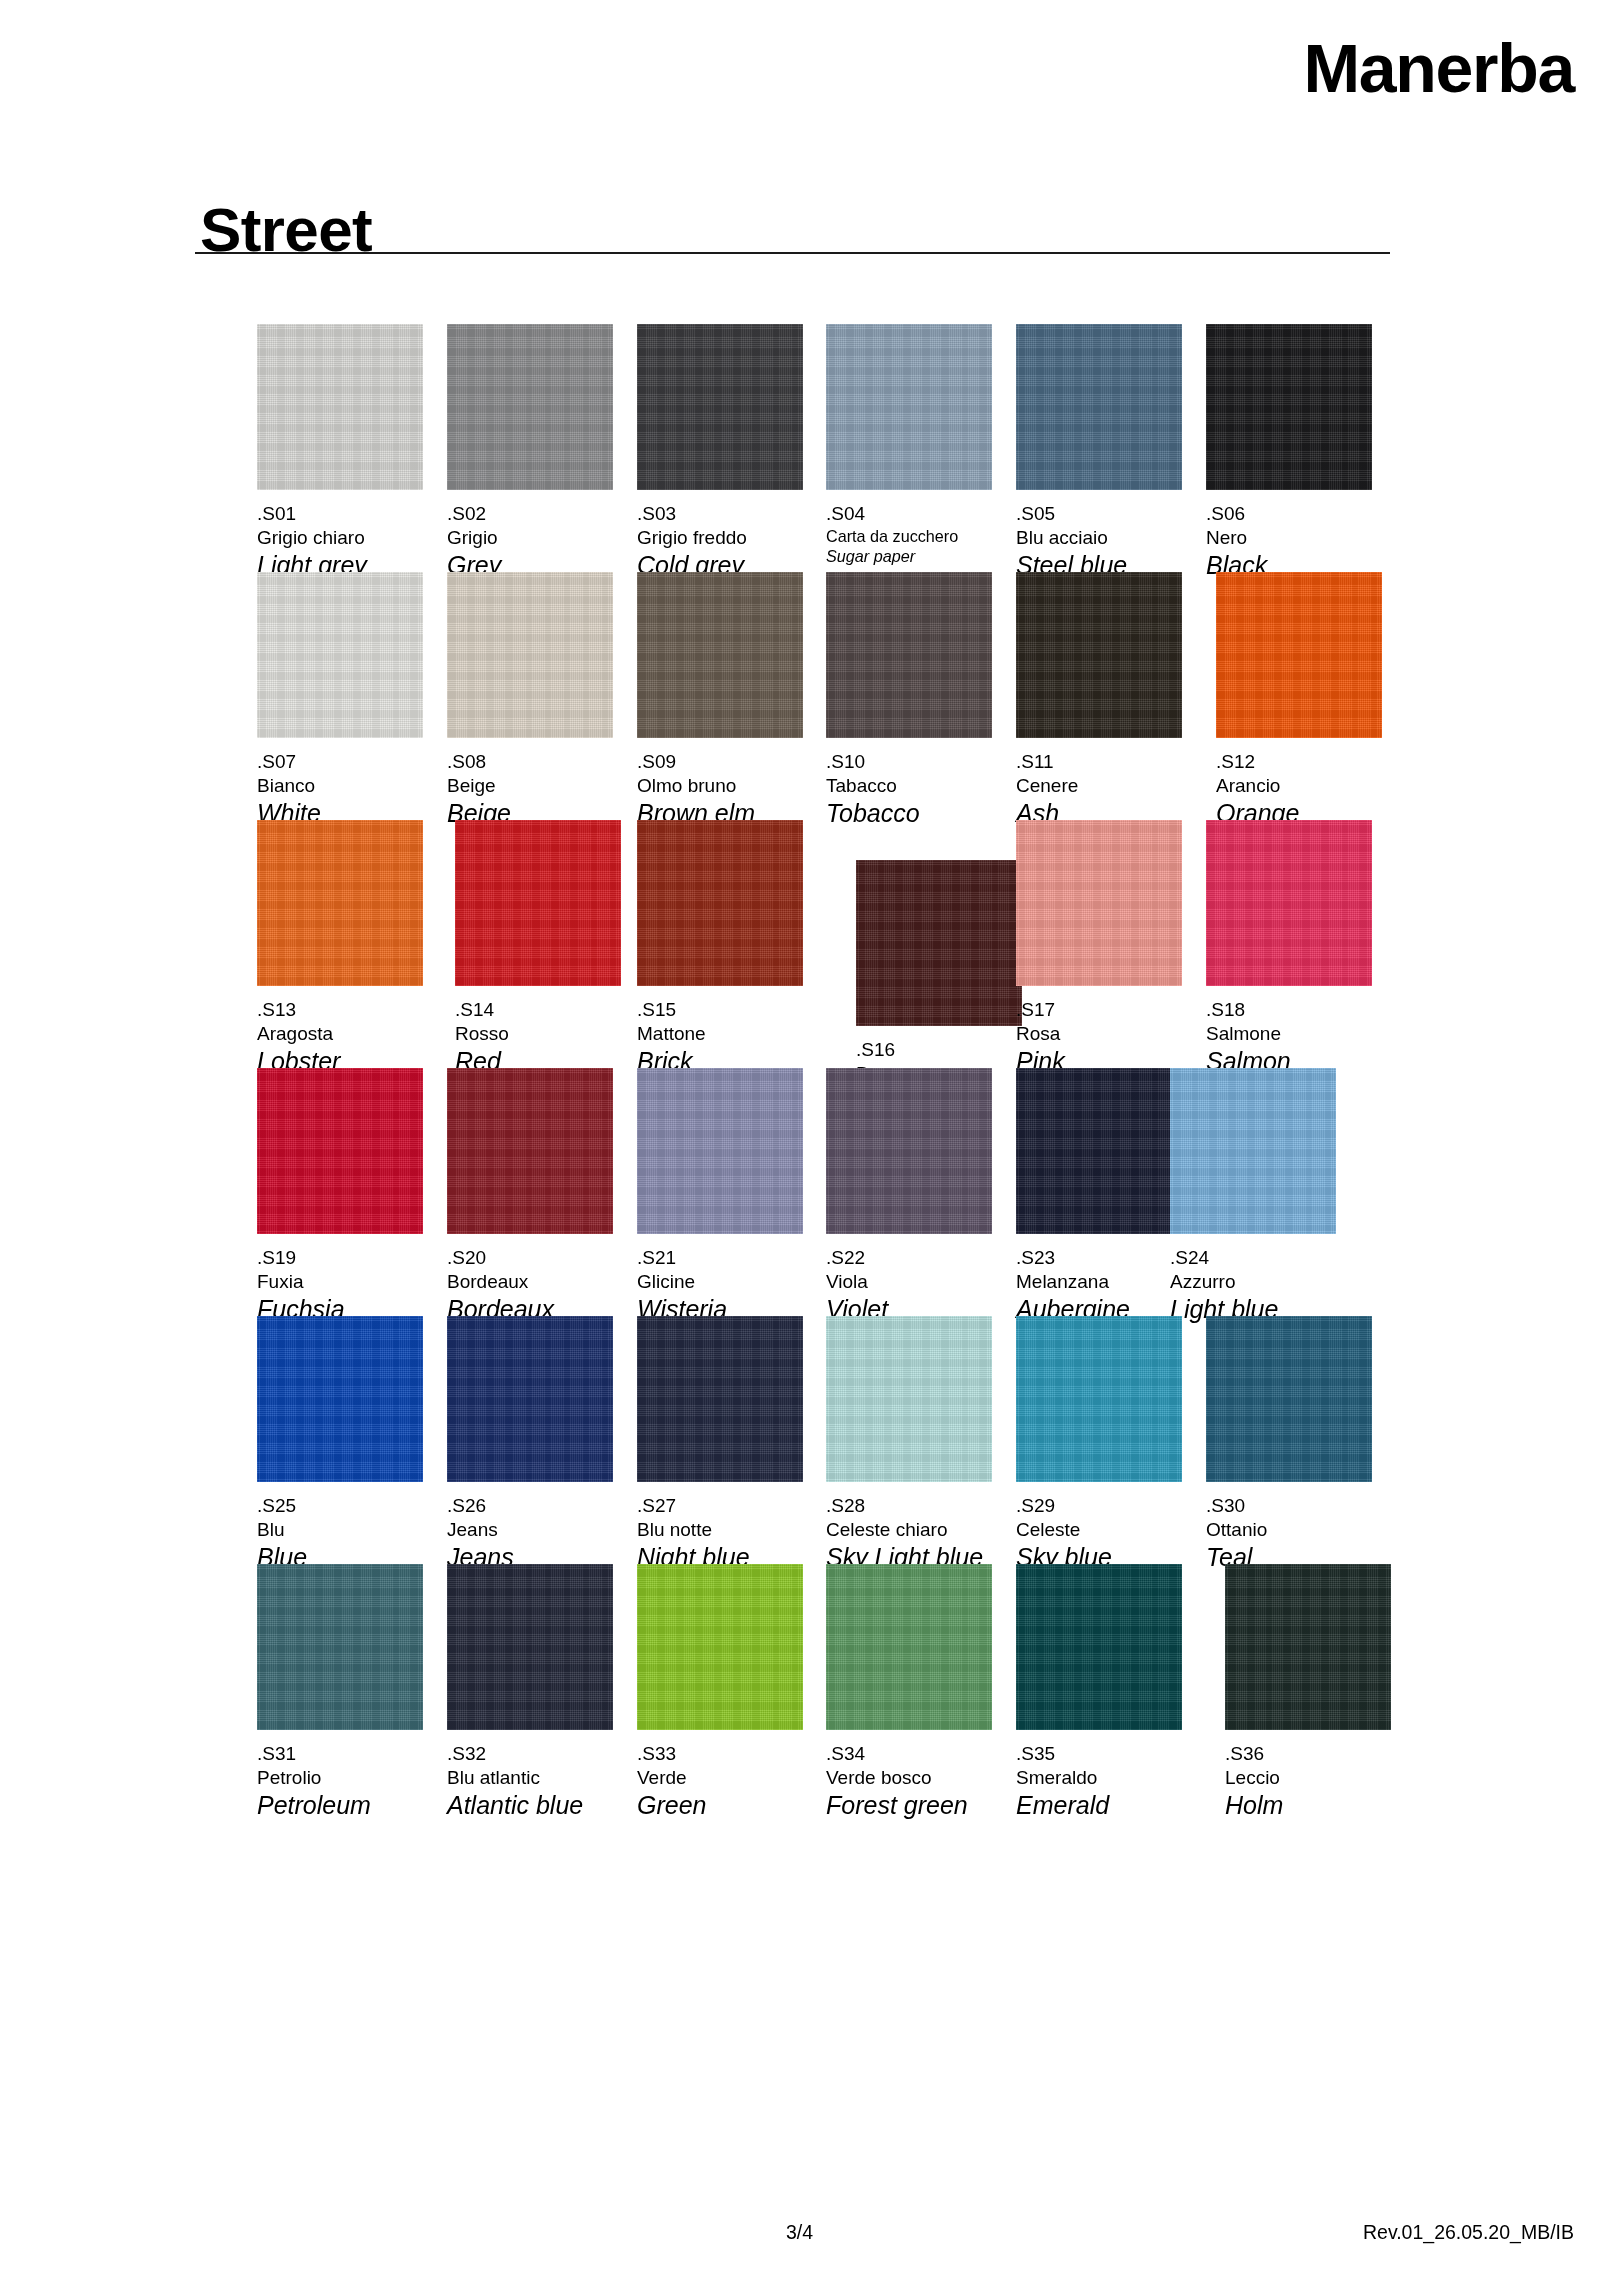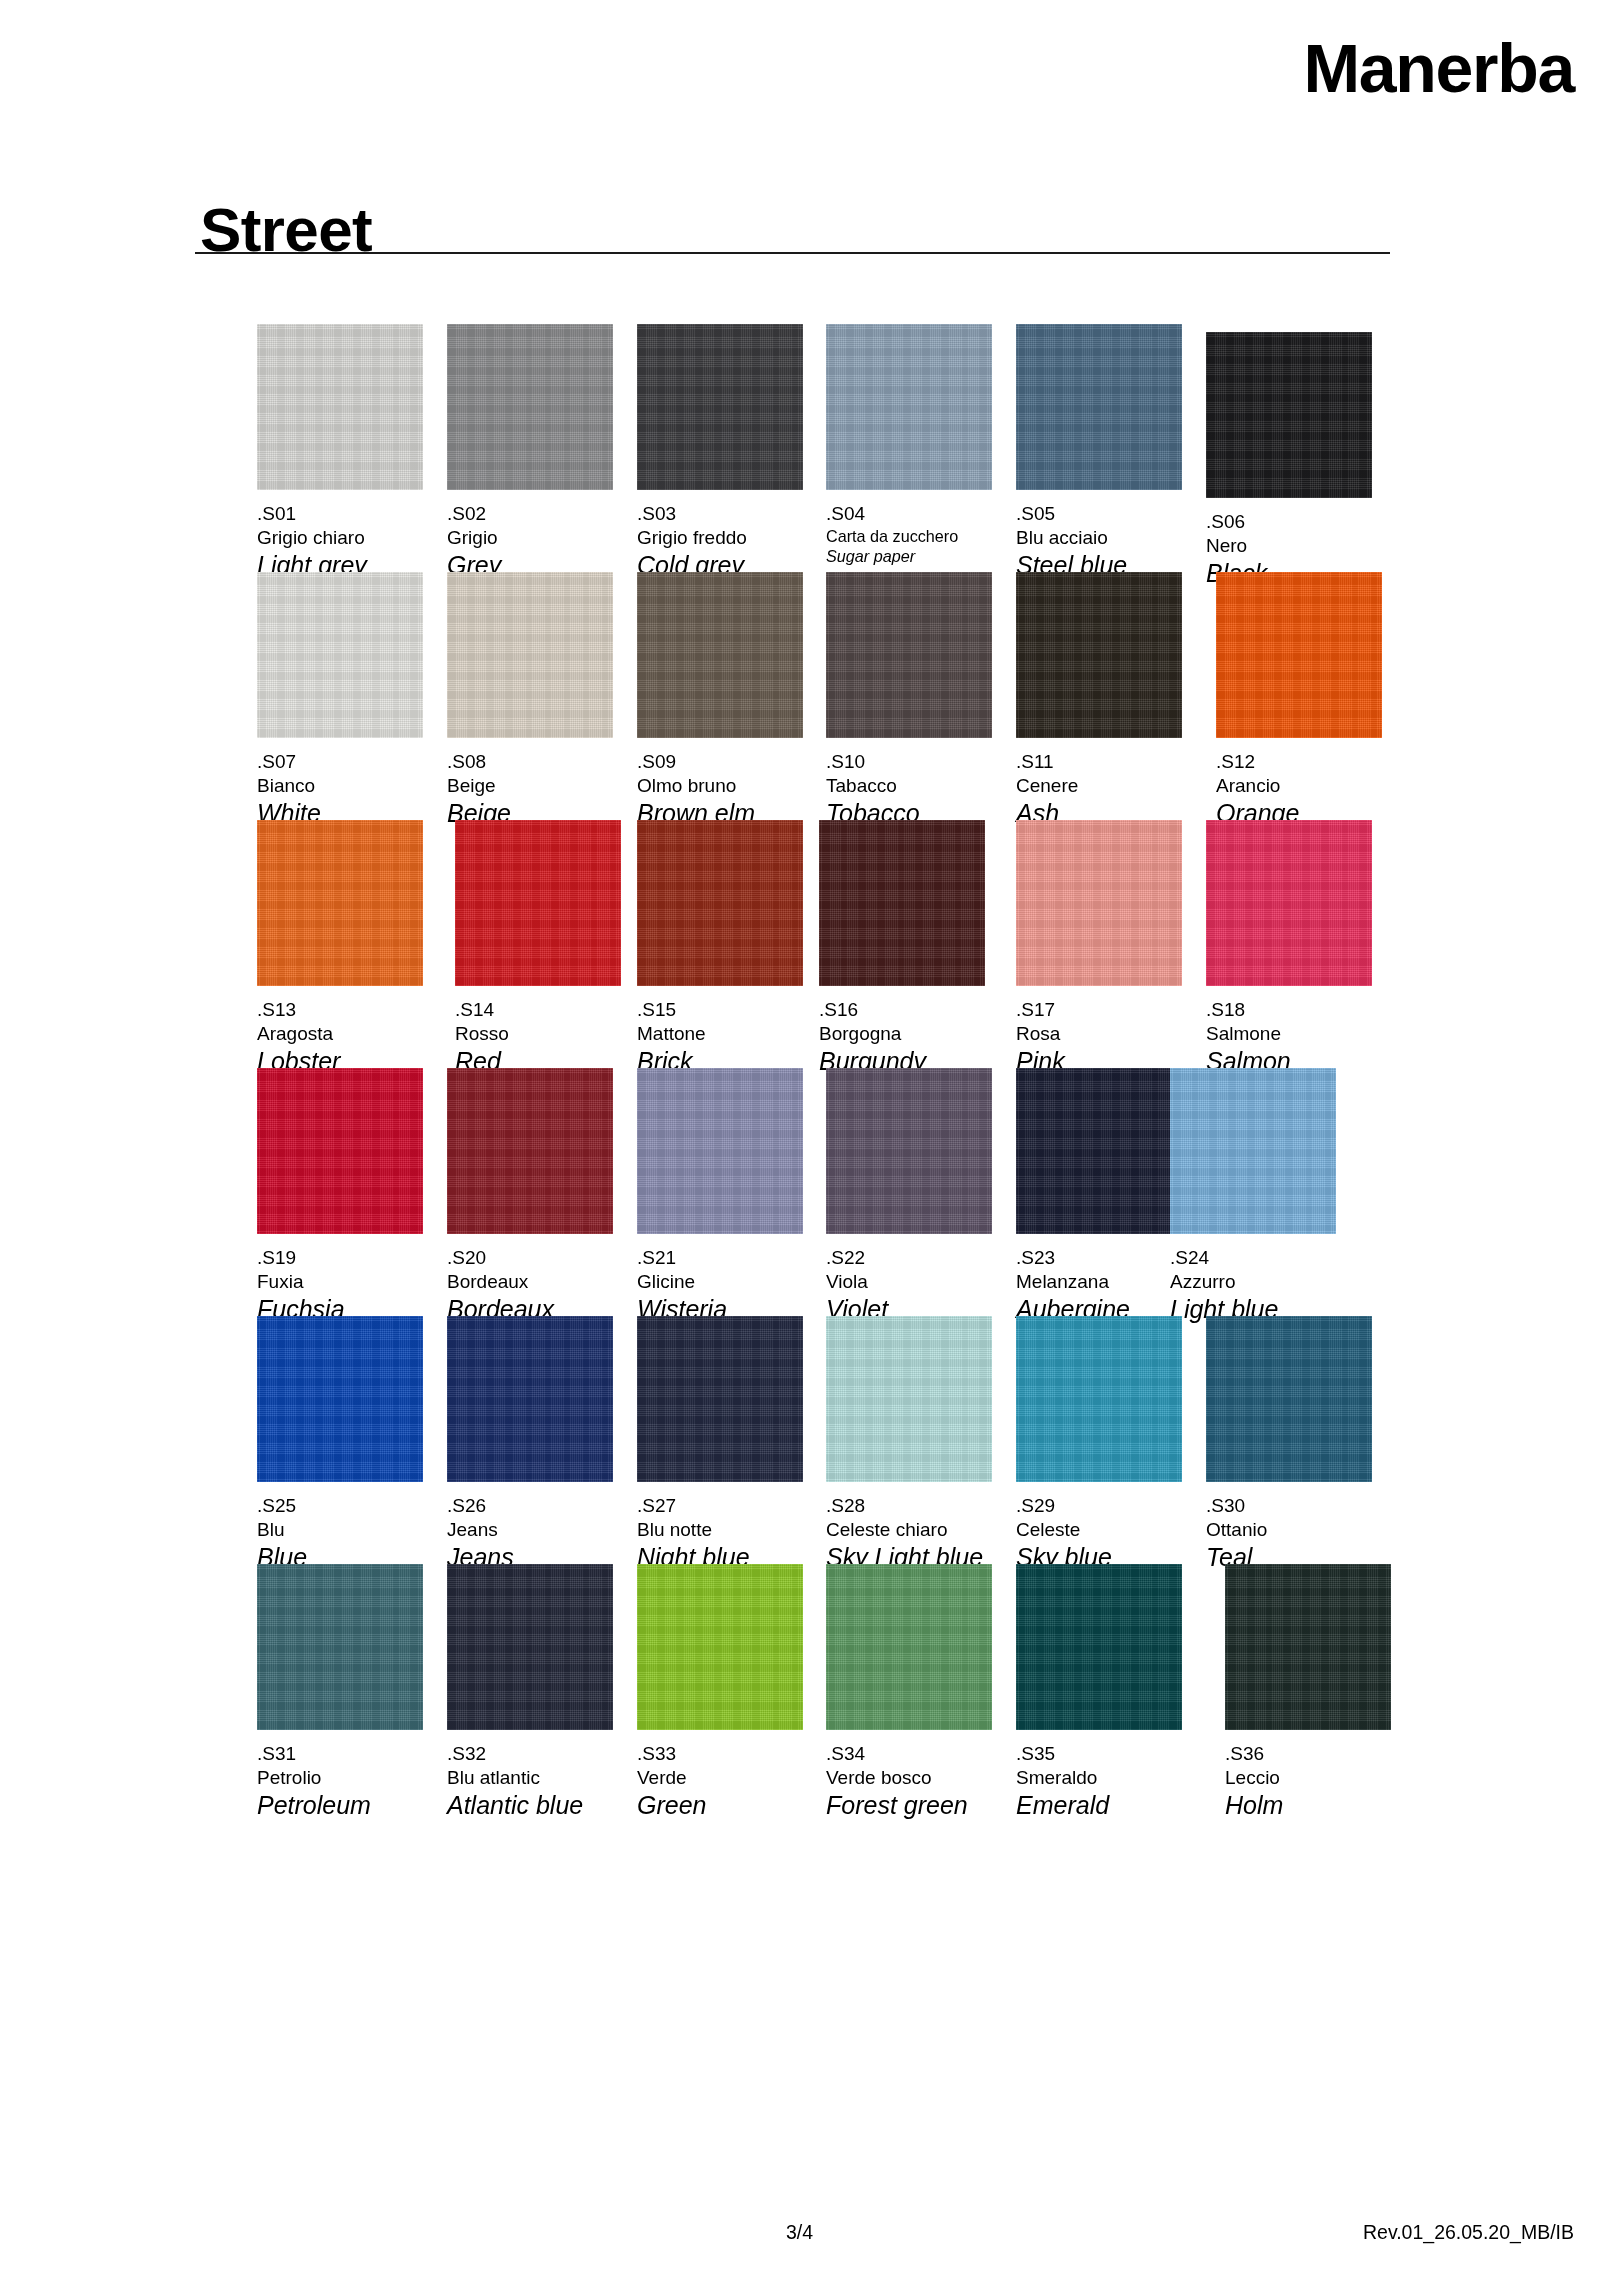--- a/index.html
+++ b/index.html
@@ -172,21 +172,21 @@
         </div>
       </div>
       <div class="swatch-cell" style="left: 759px;">
         <div class="swatch-chip" style="background: rgb(76, 108, 135);"></div>
         <div class="swatch-labels">
           <div class="swatch-code">.S05</div>
           <div class="swatch-it">Blu acciaio</div>
           <div class="swatch-en">Steel blue</div>
         </div>
       </div>
-      <div class="swatch-cell" style="left: 949px; margin-top: 8px;">
+      <div class="swatch-cell" style="left: 949px;">
         <div class="swatch-chip" style="background: rgb(29, 29, 31);"></div>
         <div class="swatch-labels">
           <div class="swatch-code">.S06</div>
           <div class="swatch-it">Nero</div>
           <div class="swatch-en">Black</div>
         </div>
       </div>
     </div>
     <div class="swatch-row">
       <div class="swatch-cell" style="left: 0px;">
@@ -256,21 +256,21 @@
         </div>
       </div>
       <div class="swatch-cell" style="left: 380px;">
         <div class="swatch-chip" style="background: rgb(150, 44, 24);"></div>
         <div class="swatch-labels">
           <div class="swatch-code">.S15</div>
           <div class="swatch-it">Mattone</div>
           <div class="swatch-en">Brick</div>
         </div>
       </div>
-      <div class="swatch-cell" style="left: 562px;">
+      <div class="swatch-cell" style="left: 599px; margin-top: 40px;">
         <div class="swatch-chip" style="background: rgb(74, 31, 30);"></div>
         <div class="swatch-labels">
           <div class="swatch-code">.S16</div>
           <div class="swatch-it">Borgogna</div>
           <div class="swatch-en">Burgundy</div>
         </div>
       </div>
       <div class="swatch-cell" style="left: 759px;">
         <div class="swatch-chip" style="background: rgb(243, 155, 146);"></div>
         <div class="swatch-labels">

